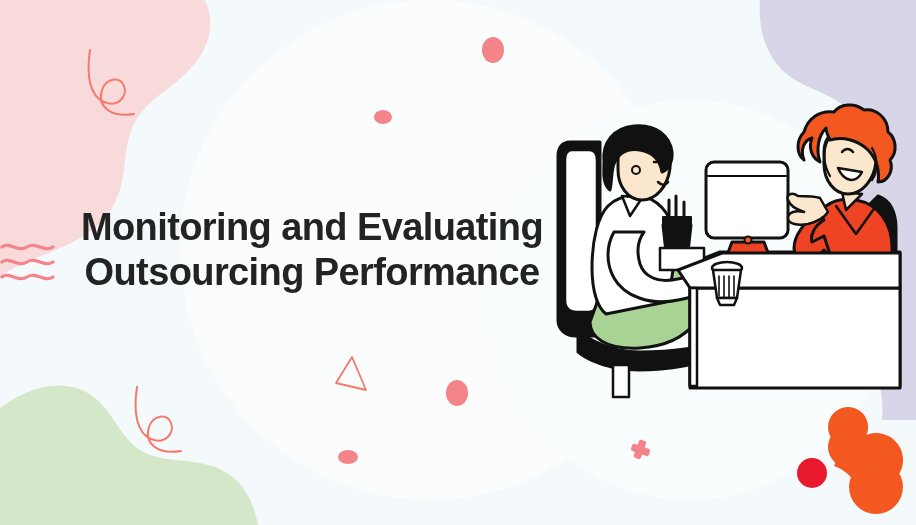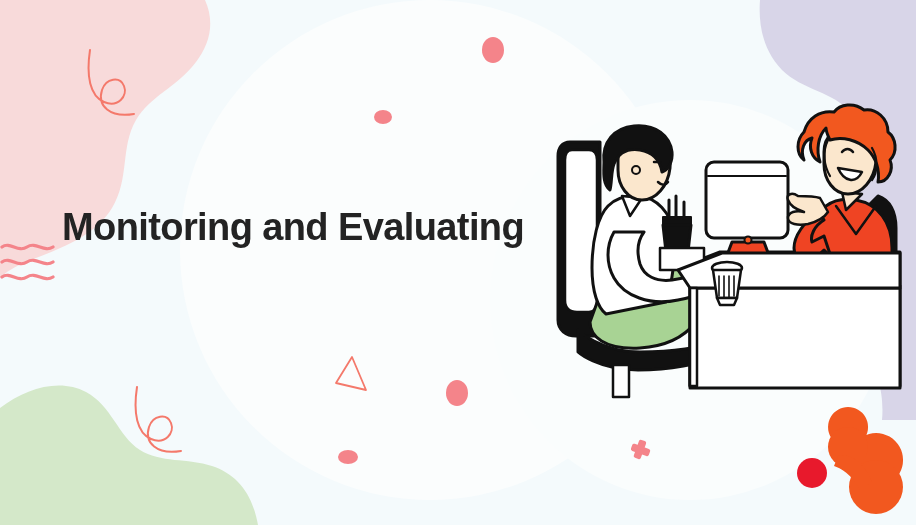--- a/index.html
+++ b/index.html
@@ -25,20 +25,21 @@
     height: 525px;
     display: block;
   }
   #headline {
     position: absolute;
     left: 62px;
     top: 205px;
     width: 500px;
     z-index: 5;
     pointer-events: none;
+    text-align: center;
   }
   #headline .line {
     font-family: "Liberation Sans", sans-serif;
     font-weight: bold;
     font-size: 38px;
     line-height: 45px;
     letter-spacing: -0.6px;
     color: #232323;
     white-space: nowrap;
   }
@@ -236,15 +237,16 @@
         <path d="M717,298 L737,298 L734,305 L720,305 Z" fill="#ffffff" stroke="#111111" stroke-width="2.5"></path>
       </g>
 
       <rect x="690" y="288" width="7" height="98" fill="#ffffff" stroke="#111111" stroke-width="2.5"></rect>
     </g>
 
   </svg>
 
   <div id="headline">
     <div class="line">Monitoring and Evaluating</div>
+    <div class="line">Outsourcing Performance</div>
   </div>
 
 </div>
 
 </body></html>

